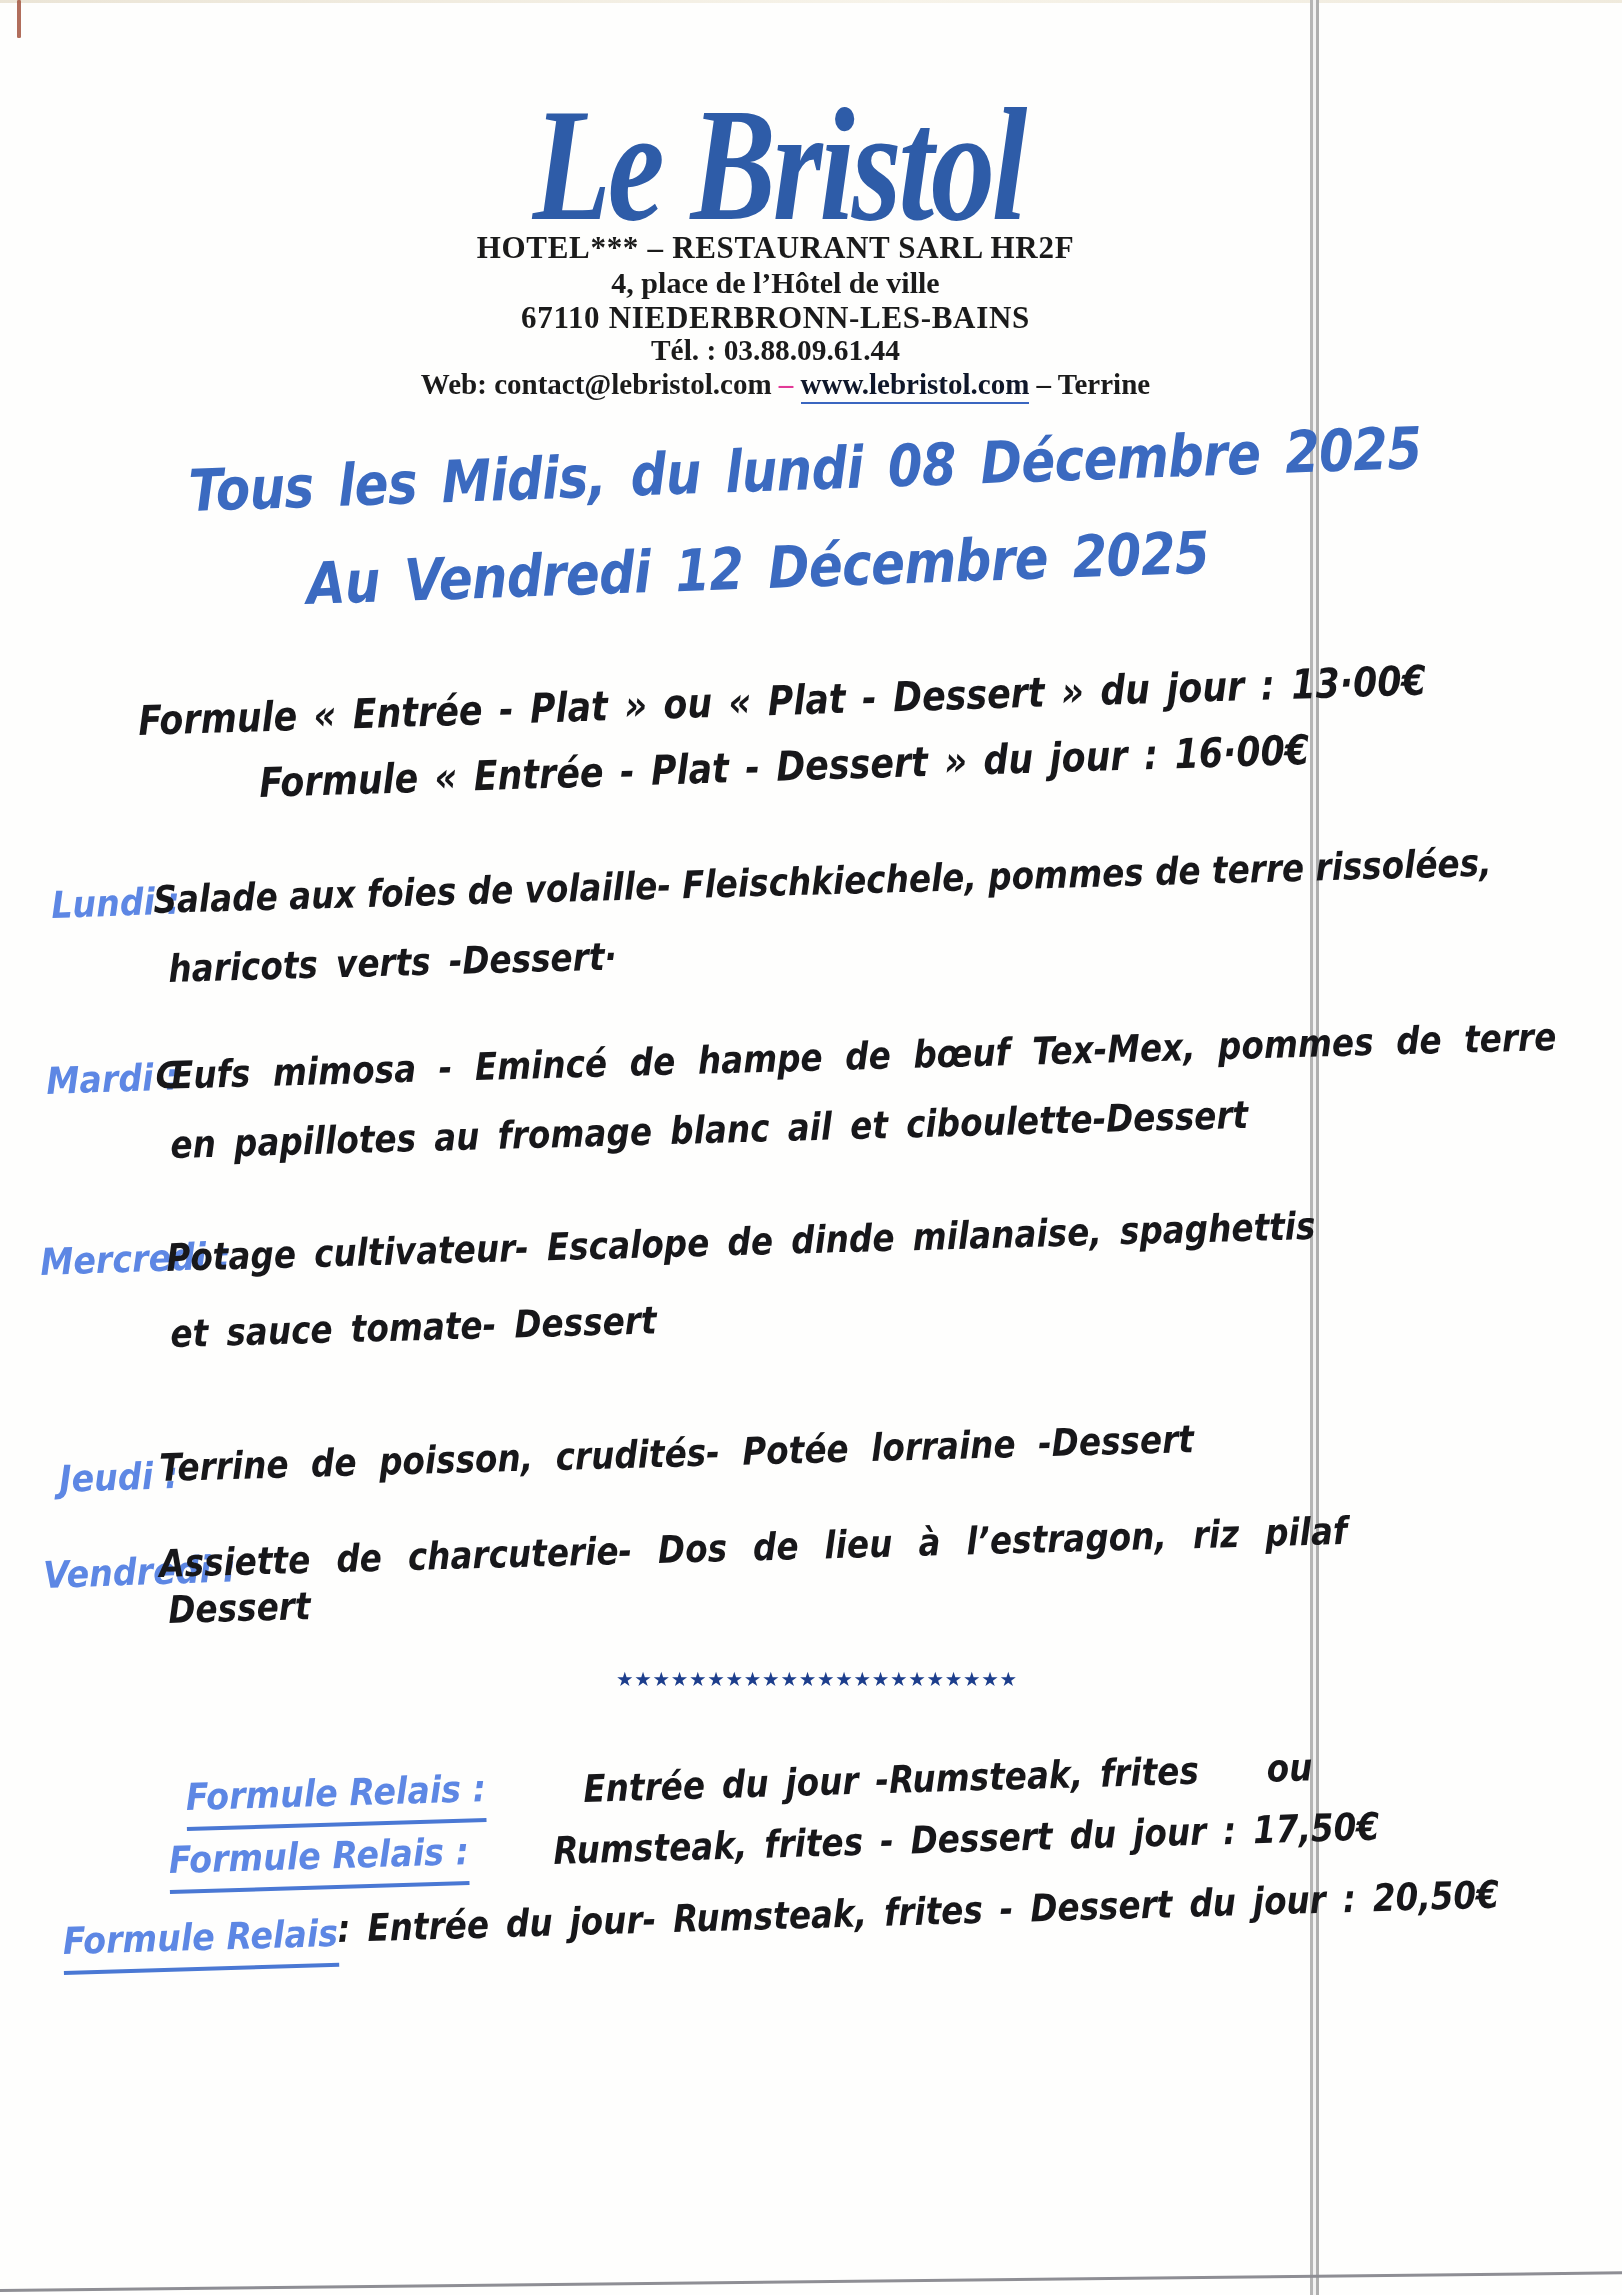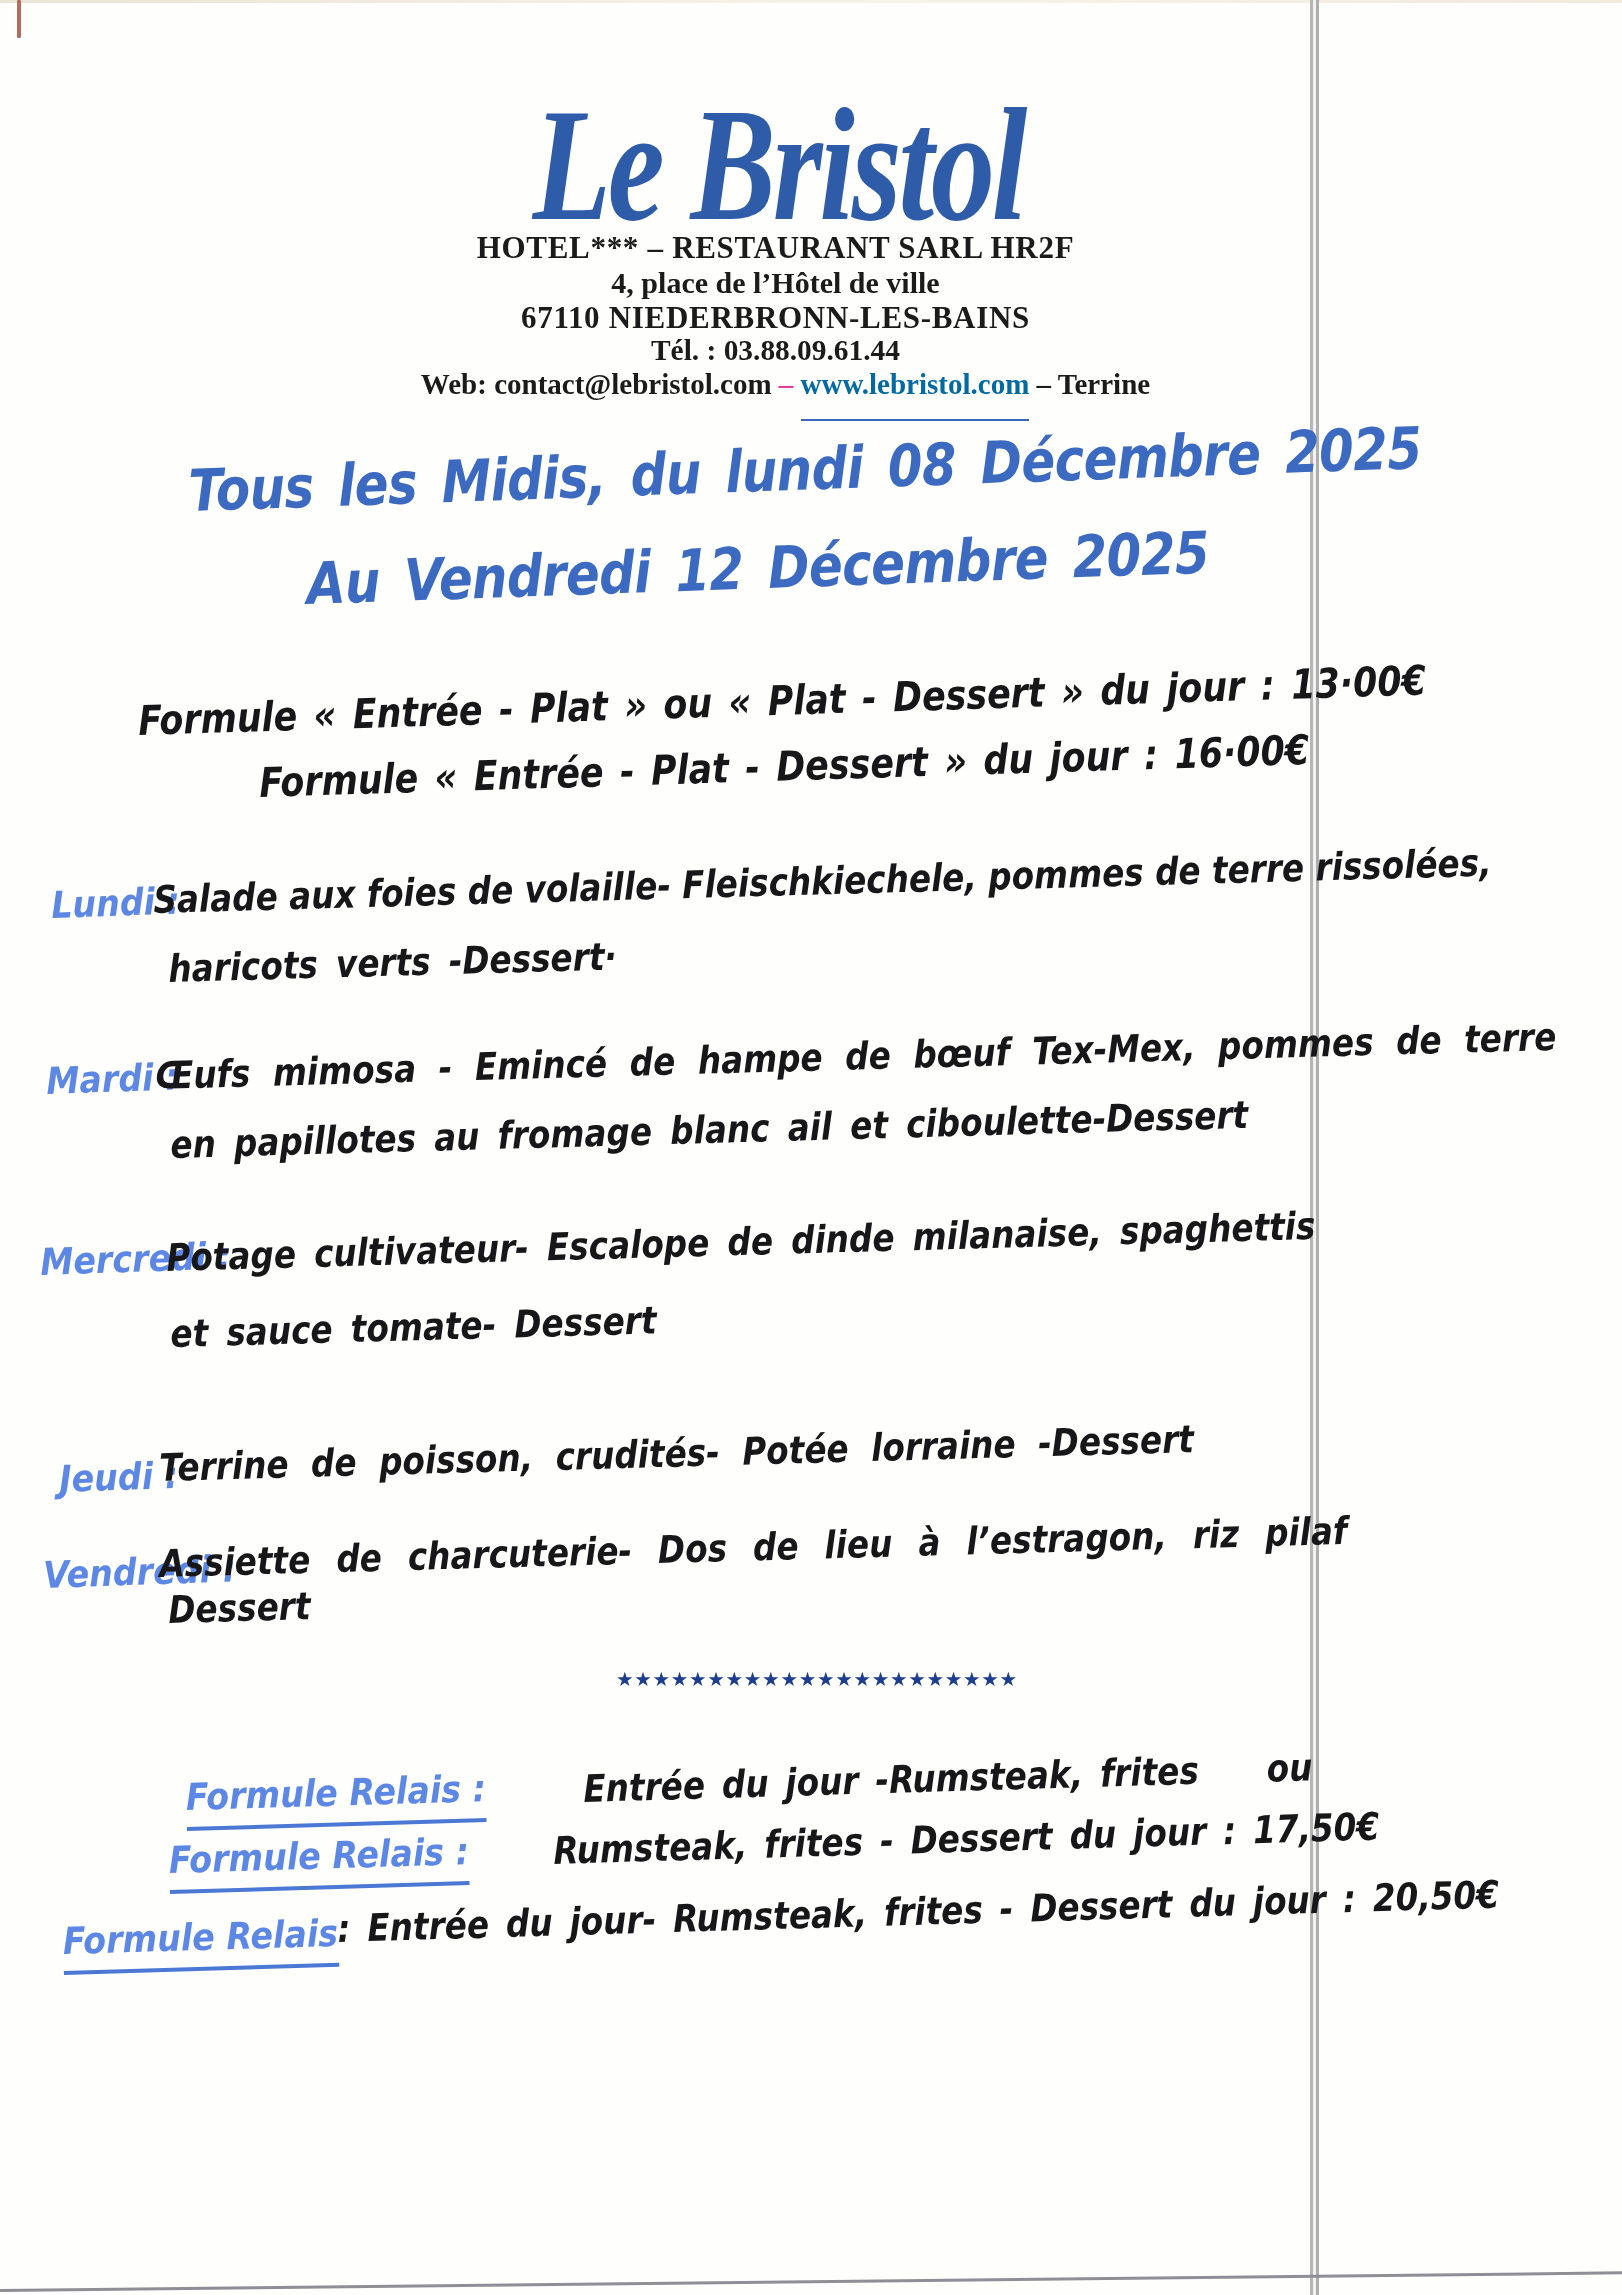--- a/index.html
+++ b/index.html
@@ -19,21 +19,21 @@
     font-family:"Liberation Serif",serif;font-style:italic;font-weight:700;
     font-size:160px;color:#2e5ca8;margin:0;
     transform:scaleX(0.80);transform-origin:center top;letter-spacing:-3.9px;
   }
   .addr1{top:230px;font-size:31px;letter-spacing:0.7px;}
   .addr2{top:266px;font-size:30px;}
   .addr3{top:300px;font-size:31px;letter-spacing:0.7px;}
   .addr4{top:334px;font-size:29.4px;}
   .web{top:368px;left:-26px;width:1623px;text-align:center;font-size:29px;}
   .pink{color:#e23a97;}
-  .weblink{color:#0369a1;border-bottom:2.6px solid #3a66c0;padding-bottom:19px;}
+  .weblink{color:#0f172a;border-bottom:2.6px solid #3a66c0;padding-bottom:2px;}
   
   .hand{font-style:italic;font-weight:700;color:#17171a;}
   .blue-hand{color:#3b6ac0;}
   .day-label{color:#5d87e4;font-size:37px;transform:rotate(-2deg) scaleX(0.9);}
   .period{font-size:58px;transform:rotate(-2deg) scaleX(0.86);word-spacing:9.2px;letter-spacing:-0.7px;}
   .formule{font-size:41px;transform:rotate(-1.8deg) scaleX(0.85);word-spacing:5.2px;}
   .menu{font-size:38px;transform:rotate(-1.6deg) scaleX(0.86);}
   .w1{word-spacing:7.9px;} .w2{word-spacing:13px;} .w3{word-spacing:17px;}
   .stars{font-size:19.6px;color:#1d3e8c;letter-spacing:0.7px;font-weight:700;}
   .relais-label{

